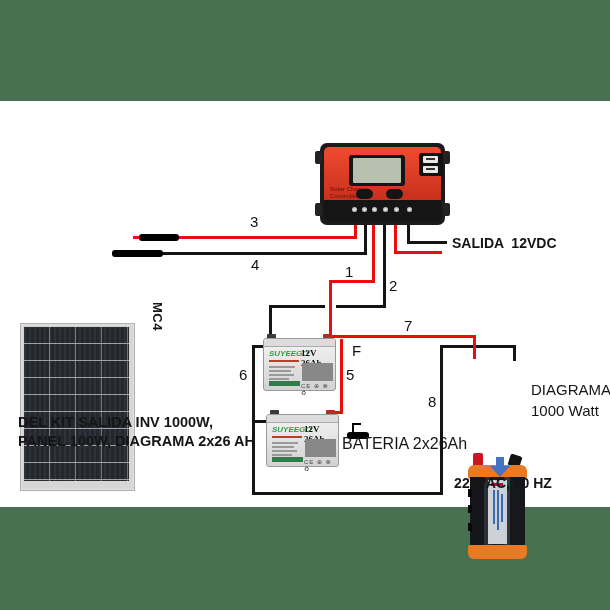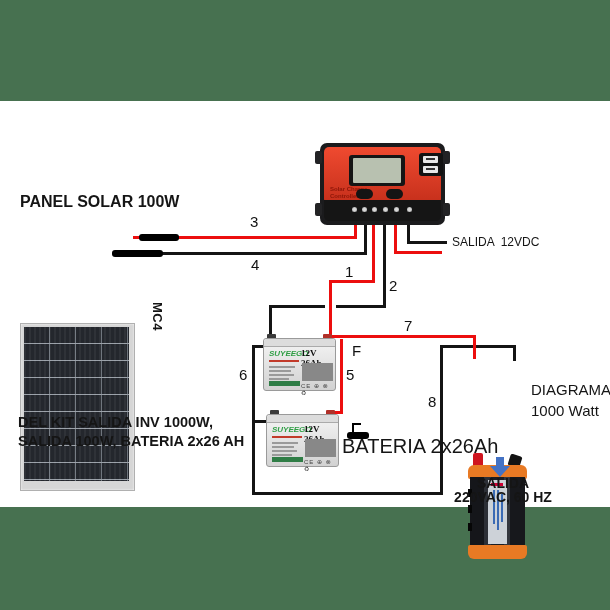--- a/index.html
+++ b/index.html
@@ -8,21 +8,21 @@
     font-family:"Liberation Sans",sans-serif;color:#151515;
     background:#477150;
   }
   .abs{position:absolute;}
   #canvas{position:absolute;left:0;top:101px;width:610px;height:406px;background:#ffffff;}
   .wire{position:absolute;}
   .red{background:#ec0e0e;}
   .blk{background:#141414;}
   .num{position:absolute;font-size:15px;color:#111;}
   .h1{font-size:16px;font-weight:bold;white-space:pre;}
-  .bold14{font-size:12px;font-weight:normal;white-space:pre;}
+  .bold14{font-size:14px;font-weight:bold;white-space:pre;}
   
   #panel-frame{left:20px;top:222px;width:113px;height:166px;background:#d6d6d6;border:1px solid #b0b0b0;box-shadow:inset 0 0 2px #fff;}
   #panel-cells{position:absolute;left:3px;top:3px;width:105px;height:154px;background-color:#24272d;
     background-image:
       repeating-linear-gradient(to right, rgba(255,255,255,0.05) 0 2px, transparent 2px 5px),
       repeating-linear-gradient(to bottom, transparent 0 16px, #9aa0a8 16px 17px),
       repeating-linear-gradient(to right, transparent 0 25px, #70767e 25px 26px);
   }
   
   #ctrl{left:320px;top:143px;width:125px;height:82px;background:#1b1b1d;border-radius:7px;}
@@ -73,21 +73,20 @@
   #fuse-body{left:347px;top:331px;width:22px;height:7px;background:#000;border-radius:3px;}
   #fuse-pin-v{left:352px;top:322px;width:2px;height:10px;background:#000;}
   #fuse-pin-h{left:352px;top:322px;width:9px;height:2px;background:#000;}
   #mc4-label{left:150px;top:201px;writing-mode:vertical-rl;font-size:13px;font-weight:bold;letter-spacing:0.5px;}
 </style>
 </head>
 <body>
 
 <div id="canvas">
 
-  <div class="abs h1" style="left:20px;top:92px;">PANEL SOLAR 100W</div>
 
   <div class="wire blk" style="left:133px;top:151px;width:234px;height:3px;"></div>
   <div class="wire blk" style="left:364px;top:115px;width:3px;height:39px;"></div>
 
   <div class="wire blk" style="left:383px;top:115px;width:3px;height:92px;"></div>
   <div class="wire blk" style="left:336px;top:204px;width:50px;height:3px;"></div>
   <div class="wire blk" style="left:269px;top:204px;width:56px;height:3px;"></div>
   <div class="wire blk" style="left:269px;top:204px;width:3px;height:43px;"></div>
 
   <div class="wire blk" style="left:407px;top:115px;width:3px;height:28px;"></div>
@@ -209,21 +208,21 @@
           <i style="top:31px;width:22px;"></i>
           <i style="top:35px;width:25px;"></i>
           <i style="top:39px;width:20px;"></i>
         </div>
       <div class="bat-green"></div>
       <div class="bat-table"></div>
       <div class="bat-marks">CE ⊕ ⊗ ♻</div>
     </div>
   </div>
 
-  <div class="abs" style="left:342px;top:334px;font-size:20px;">BATERIA 2x26Ah</div>
+  <div class="abs" style="left:342px;top:334px;font-size:16px;">BATERIA 2x26Ah</div>
 
   <div class="abs" id="inverter">
     <div id="inv-term-red"></div>
     <div id="inv-term-blk"></div>
     <div id="inv-cap-top"></div>
     <div id="inv-body">
       <div id="inv-label">
         <div class="rl"></div>
         <div class="bl" style="left:5px;top:10px;height:34px;"></div>
         <div class="bl" style="left:9px;top:10px;height:40px;"></div>
@@ -237,22 +236,21 @@
   </div>
 
   <div class="abs" style="left:531px;top:278px;font-size:15px;line-height:21px;">
     <div>DIAGRAMA</div>
     <div>1000 Watt</div>
   </div>
 
   <div class="abs" id="arrow-stem" style="top:356px;"></div>
   <div class="abs" id="arrow-head" style="top:365px;"></div>
   <div class="abs" style="left:437px;top:375px;width:132px;text-align:center;font-weight:bold;font-size:14px;line-height:14px;">
-    <div>SALIDA</div>
     <div>220VAC, 60 HZ</div>
   </div>
 
   <div class="abs" style="left:18px;top:312px;font-size:14.5px;font-weight:bold;line-height:19px;">
     <div>DEL KIT SALIDA INV 1000W,</div>
-    <div>SALIDA 100W, BATERIA 2x26 AH</div>
+    <div>PANEL 100W, DIAGRAMA 2x26 AH</div>
   </div>
 
 </div>
 
 </body></html>

